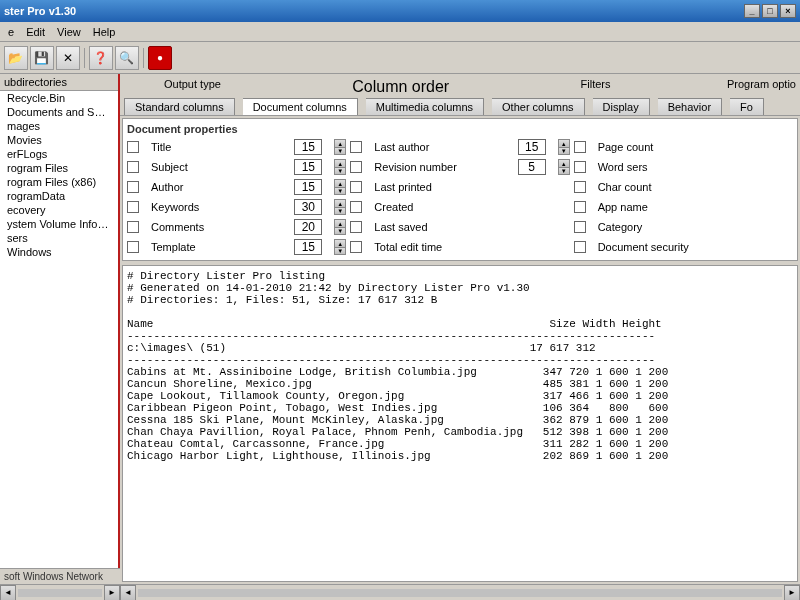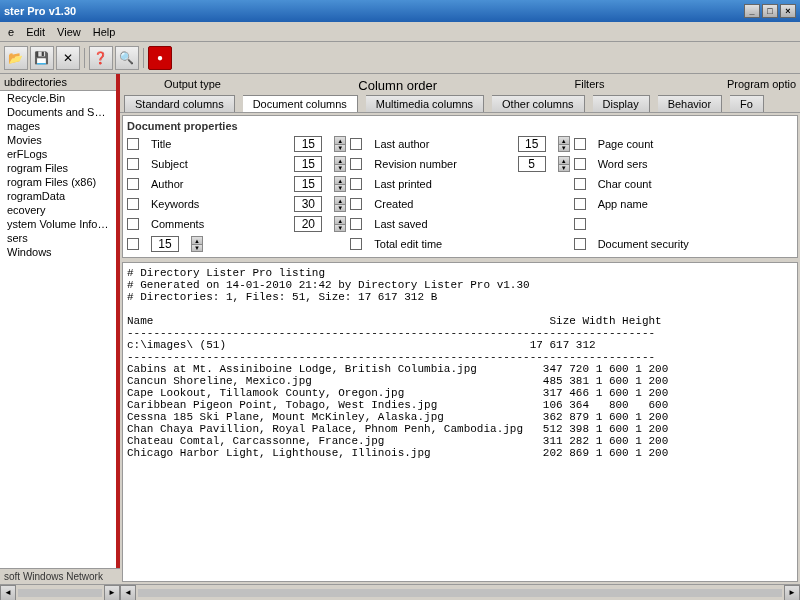--- a/index.html
+++ b/index.html
@@ -61,21 +61,21 @@
     .toolbar-separator { width: 1px; height: 20px; background: #999; margin: 0 2px; }
     .toolbar-stop { width: 24px; height: 24px; background: #cc0000; border: 1px solid #880000; display: flex; align-items: center; justify-content: center; color: white; font-size: 10px; cursor: pointer; border-radius: 2px; }
 
     
     .main-layout { display: flex; height: calc(600px - 74px); }
 
     
     .sidebar {
       width: 120px;
       background: white;
-      border-right: 4px solid #b91c1c;
+      border-right: 2px solid #b91c1c;
       overflow: hidden;
       flex-shrink: 0;
     }
     .sidebar-header {
       background: #d4d0c8;
       padding: 2px 4px;
       font-size: 11px;
       border-bottom: 1px solid #999;
     }
     .sidebar-item {
@@ -249,21 +249,21 @@
       <div class="scroll-btn">►</div>
     </div>
   </div>
 
   <div class="content-area">
 
     <div class="tab-panel">
 
       <div style="display: flex; justify-content: space-between; margin-bottom: 2px;">
         <span style="padding: 0 60px 0 40px; font-size: 11px;">Output type</span>
-        <span style="padding: 0 80px 0 30px; font-size: 13px;">Column order</span>
+        <span style="padding: 0 80px 0 30px; font-size: 16px;">Column order</span>
         <span style="padding: 0 50px 0 10px; font-size: 11px;">Filters</span>
         <span style="font-size: 11px; padding-left: 25px;">Program optio</span>
       </div>
 
       <div class="subtab-row">
         <div class="subtab-btn">Standard columns</div>
         <div class="subtab-btn active">Document columns</div>
         <div class="subtab-btn">Multimedia columns</div>
         <div class="subtab-btn">Other columns</div>
         <div class="subtab-btn">Display</div>
@@ -317,20 +317,21 @@
             <div class="col-checkbox"></div>
             <span class="col-label">Comments</span>
             <input class="col-spinbox" type="text" value="20" style="">
             <div class="col-spinner">
               <div class="spin-up">▲</div>
               <div class="spin-down">▼</div>
             </div>
           </div>
           <div class="col-row">
             <div class="col-checkbox"></div>
+            <span class="col-label">Template</span>
             <input class="col-spinbox" type="text" value="15" style="">
             <div class="col-spinner">
               <div class="spin-up">▲</div>
               <div class="spin-down">▼</div>
             </div>
           </div>
         </div>
 
         <div class="col-section">
           <div class="col-row">
@@ -381,20 +382,21 @@
           <div class="col-row">
             <div class="col-checkbox"></div>
             <span class="col-label">Char count</span>
           </div>
           <div class="col-row">
             <div class="col-checkbox"></div>
             <span class="col-label">App name</span>
           </div>
           <div class="col-row">
             <div class="col-checkbox"></div>
+            <span class="col-label">Category</span>
           </div>
           <div class="col-row">
             <div class="col-checkbox"></div>
             <span class="col-label">Document security</span>
           </div>
         </div>
 
       </div>
     </div>
 

